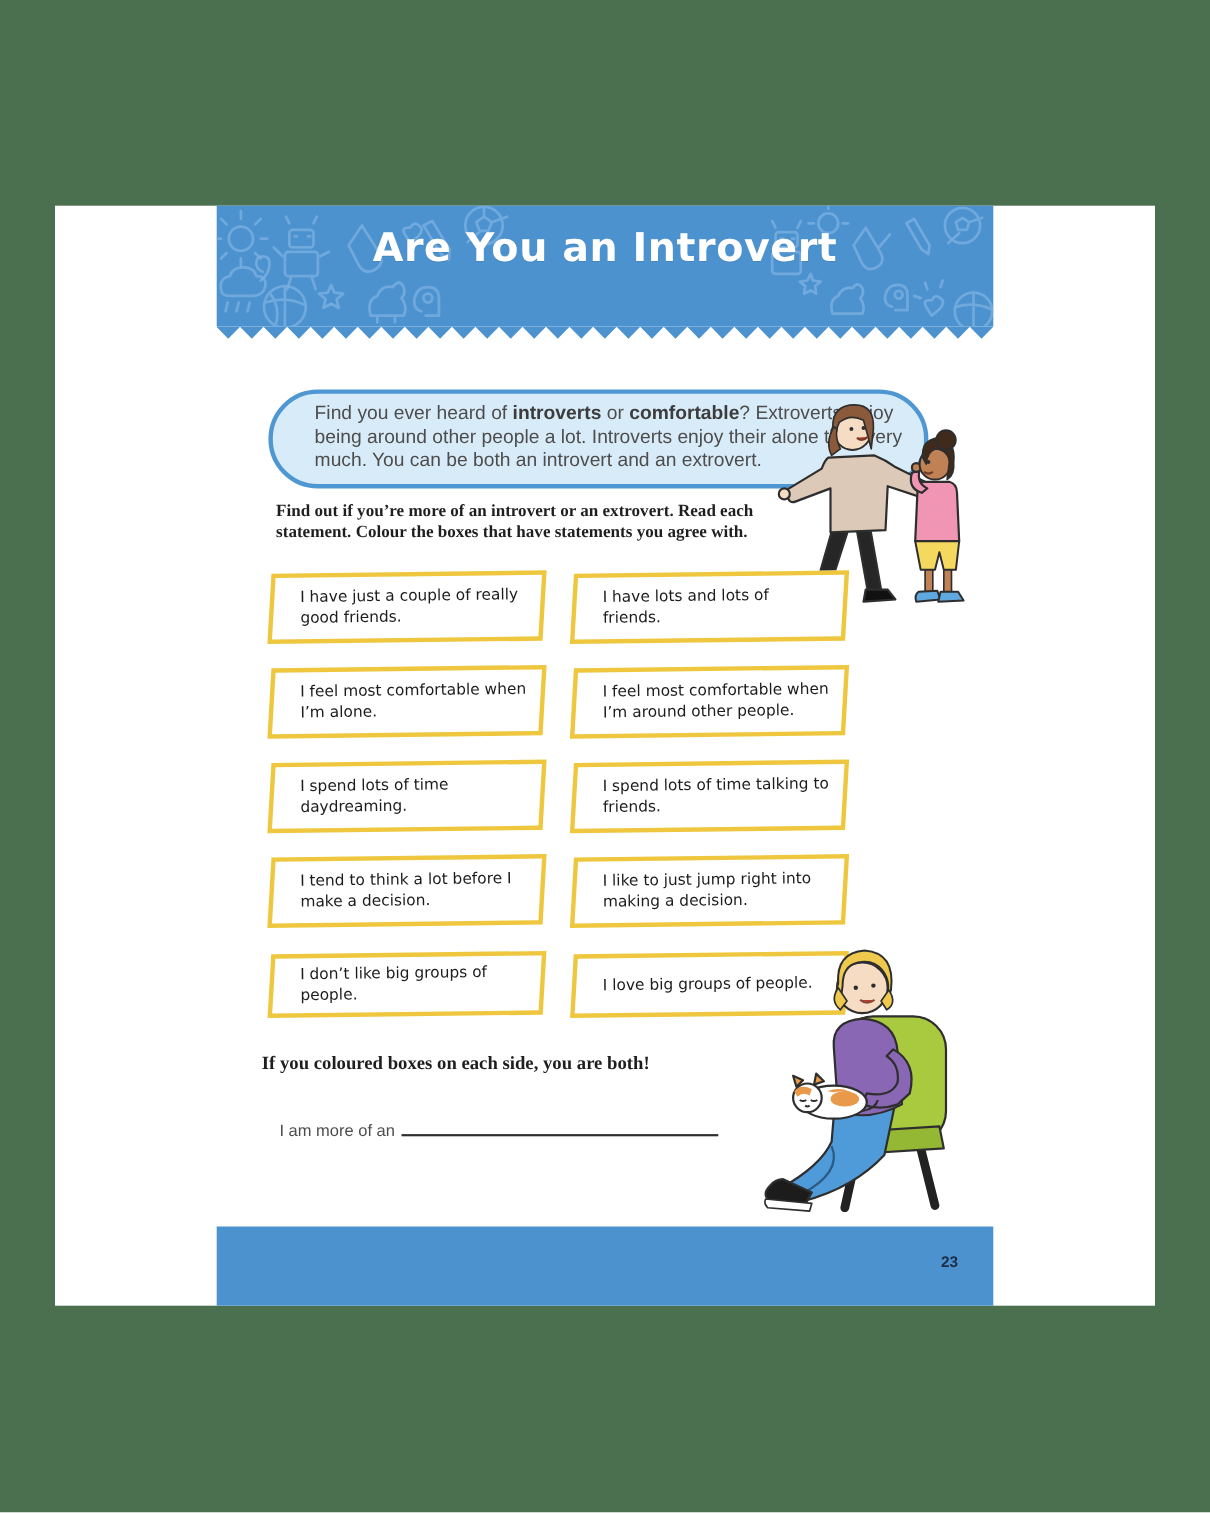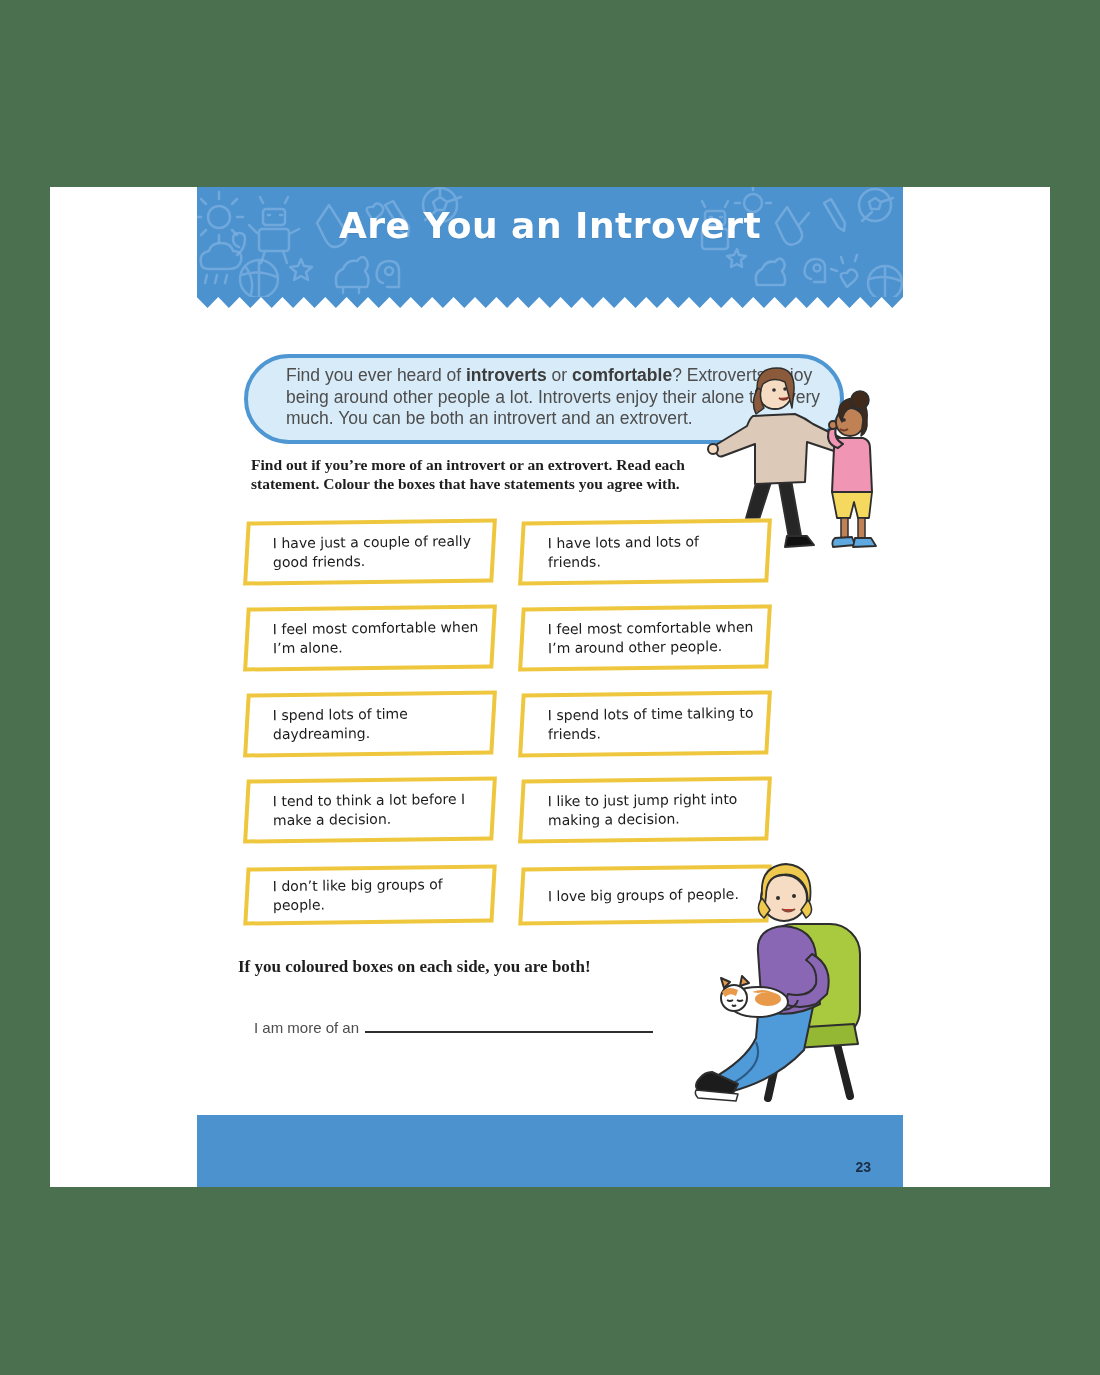--- a/index.html
+++ b/index.html
@@ -35,21 +35,21 @@
   .row5{top:679px;height:50px;}
   
   #both-note{left:188px;top:770px;width:600px;font-family:"Liberation Serif",serif;font-weight:700;
              font-size:17px;color:#1e1e1e;}
   #fillin{left:188px;top:826px;font-size:15px;color:#4d4d4d;margin-left:16px;}
   #blank{display:inline-block;width:288px;border-bottom:2px solid #2e2e2e;height:18px;margin-left:6px;}
   
   #footer{left:147px;top:928px;width:706px;height:72px;background:#4b92cf;}
   #imprint{left:0;top:28px;width:706px;text-align:center;font-size:10.5px;font-weight:700;
            letter-spacing:.3px;color:#17375e;}
-  #pagenum{right:32px;top:24px;font-size:14px;font-weight:700;color:#1d2d44;margin-top:20px;}
+  #pagenum{right:32px;top:24px;font-size:14px;font-weight:700;color:#1d2d44;}
   
   #girls{left:645px;top:169px;width:195px;height:215px;}
   #seated{left:622px;top:665px;width:200px;height:250px;}
   svg{display:block;}
 </style>
 </head>
 <body>
 
 <div id="canvas">
   <div id="page" class="abs">

